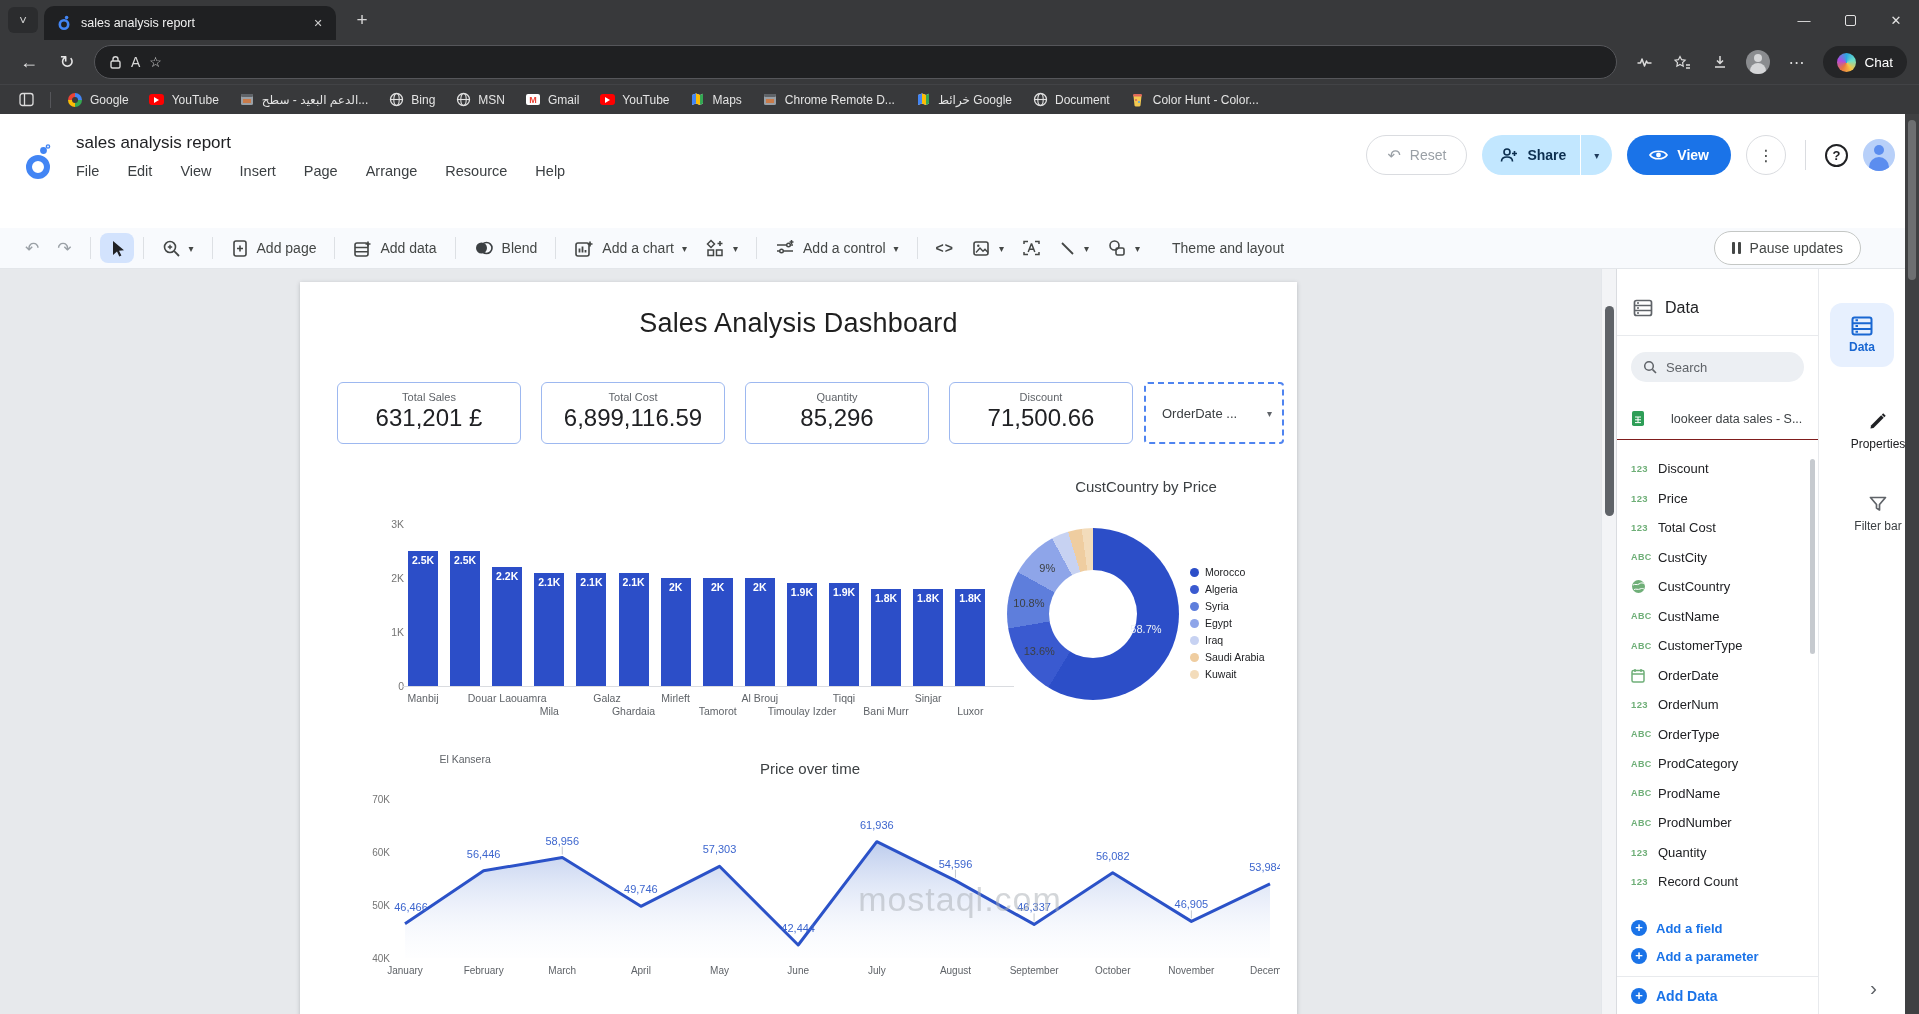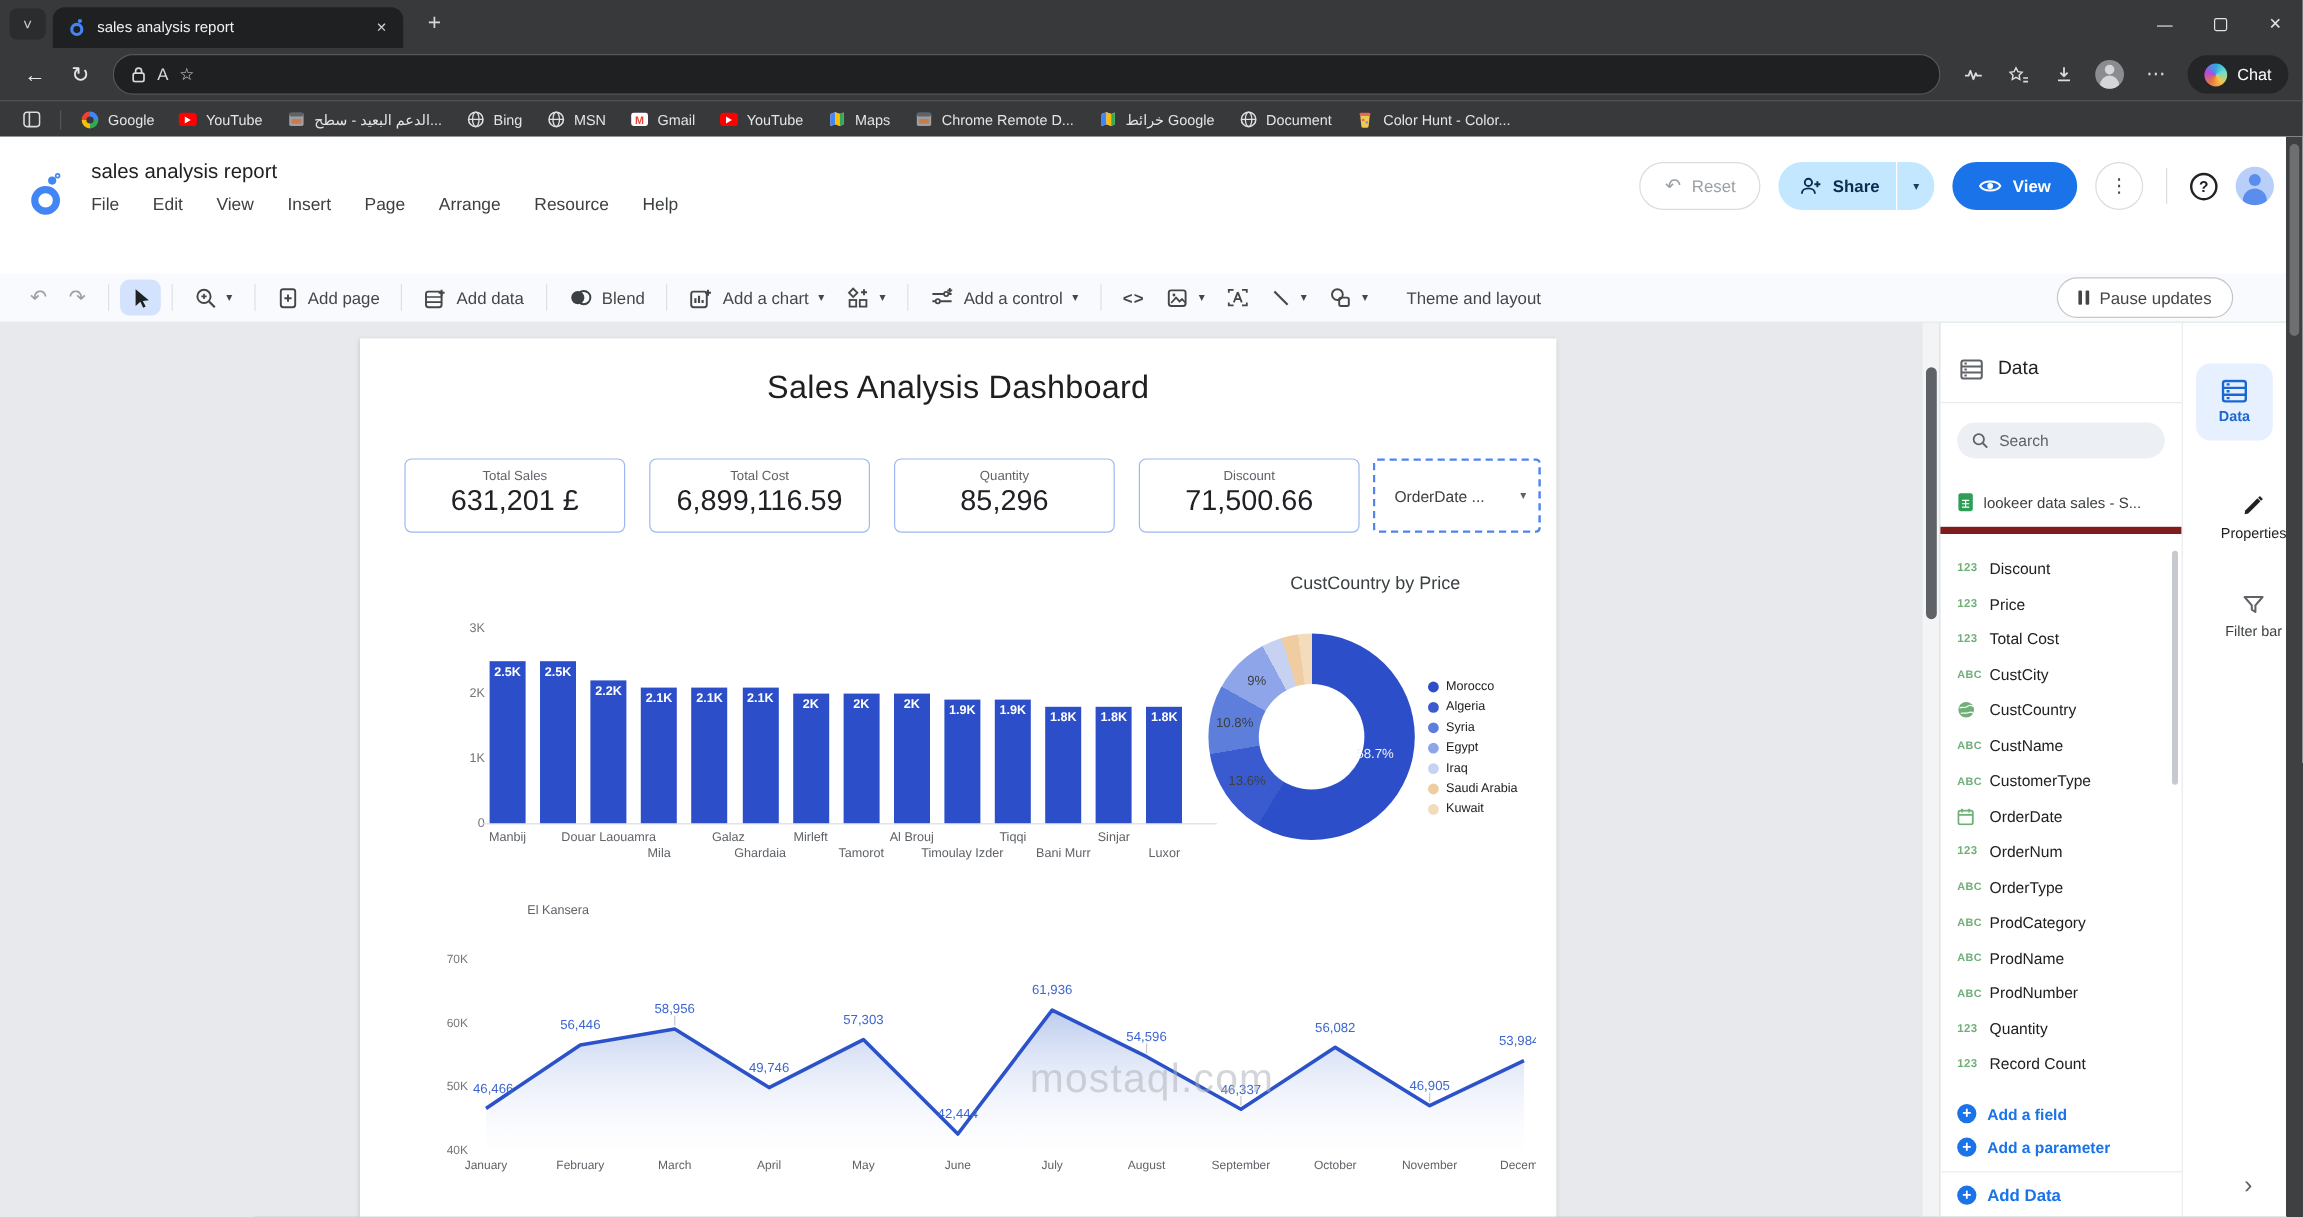--- a/index.html
+++ b/index.html
@@ -123,21 +123,21 @@
 
   .canvas-scrollbar { position:absolute; left:1601px; top:0; width:15px; height:100%; background:#f3f4f6; border-left:1px solid #e3e6ea; }
   .canvas-thumb { position:absolute; left:3px; top:37px; width:9px; height:210px; background:#5f6368; border-radius:5px; }
 
   
   .side-panel { position:absolute; left:1616px; top:0; width:289px; height:100%; background:#fff; border-left:1px solid #dadce0; display:flex; }
   .panel-main { width:202px; position:relative; display:flex; flex-direction:column; }
   .panel-head { display:flex; align-items:center; gap:12px; padding:30px 16px 18px; color:#202124; font-size:16px; border-bottom:1px solid #e8eaed; }
   .search-pill { margin:16px 14px; height:30px; border-radius:15px; background:#eceff3; display:flex; align-items:center; gap:9px;
     padding:0 12px; color:#5f6368; font-size:13px; }
-  .source-row { display:flex; align-items:center; gap:8px; padding:12px 14px; font-size:12.5px; color:#3c4043; border-bottom:6px solid #7f1d1d; }
+  .source-row { display:flex; align-items:center; gap:26px; padding:12px 14px; font-size:12.5px; color:#3c4043; border-bottom:1px solid #7f1d1d; }
   .source-row span { white-space:nowrap; overflow:hidden; }
   .fields { flex:1; padding-top:14px; }
   .field-row { display:flex; align-items:center; height:29.5px; padding:0 14px; font-size:13px; color:#202124; }
   .f-badge { width:27px; font-size:9px; font-weight:700; color:#6faf78; letter-spacing:.4px; flex:none; }
   .f-icon { width:27px; flex:none; display:flex; align-items:center; }
   .add-link { display:flex; align-items:center; gap:9px; height:28px; padding:0 14px; color:#1a73e8; font-size:13px; font-weight:600; }
   .plus-orb { width:16px; height:16px; border-radius:50%; background:#1a73e8; color:#fff; font-size:13px; line-height:15px;
     text-align:center; flex:none; }
   .add-data-bar { height:38px; border-top:1px solid #e8eaed; display:flex; align-items:center; gap:9px; padding:0 14px;
     color:#1a73e8; font-size:14px; font-weight:700; }
@@ -647,20 +647,21 @@
                 <span class="leg-txt">Saudi Arabia</span>
               </div>
               <div class="leg-row">
                 <span class="leg-dot" style="background: rgb(243, 220, 187);"></span>
                 <span class="leg-txt">Kuwait</span>
               </div>
             </div>
         </div>
 
         <div class="line-chart" id="line-chart">
+          <div class="chart-title">Price over time</div>
         <svg width="940" height="214">
               <defs>
                 <linearGradient id="ag" x1="0" y1="0" x2="0" y2="1">
                   <stop offset="0" stop-color="#b9c9ec" stop-opacity="0.95"></stop>
                   <stop offset="1" stop-color="#f4f7fe" stop-opacity="0.1"></stop>
                 </linearGradient>
               </defs>
               <text x="50" y="20.5" text-anchor="end" font-size="10" fill="#757575">70K</text>
               <text x="50" y="73.5" text-anchor="end" font-size="10" fill="#757575">60K</text>
               <text x="50" y="126.5" text-anchor="end" font-size="10" fill="#757575">50K</text>

